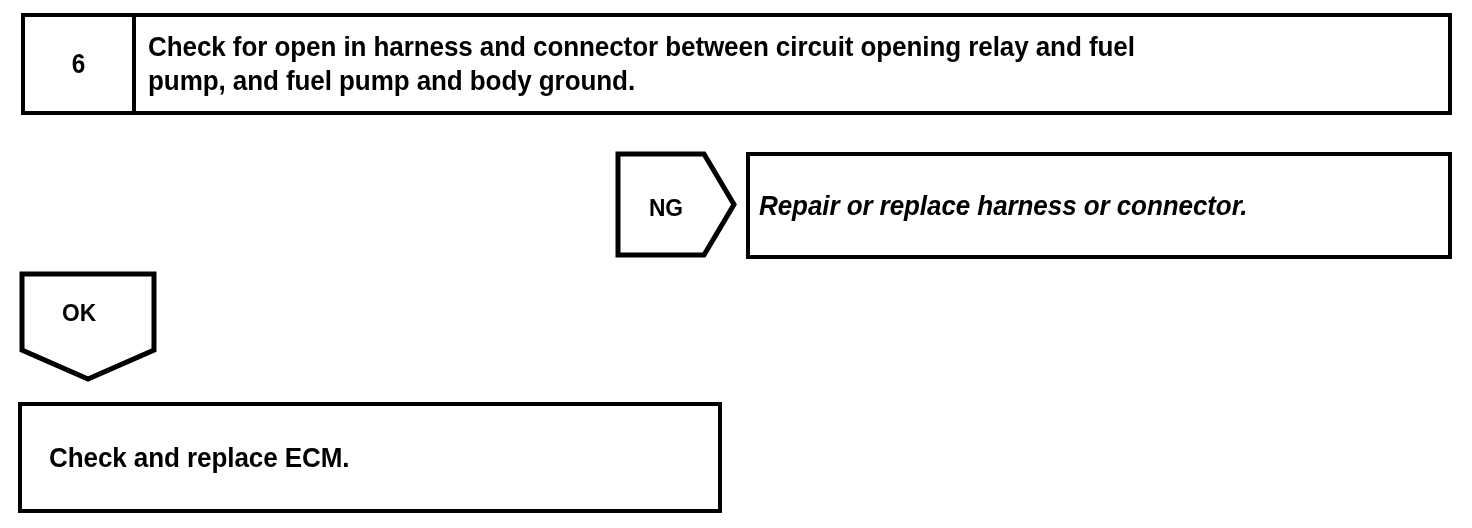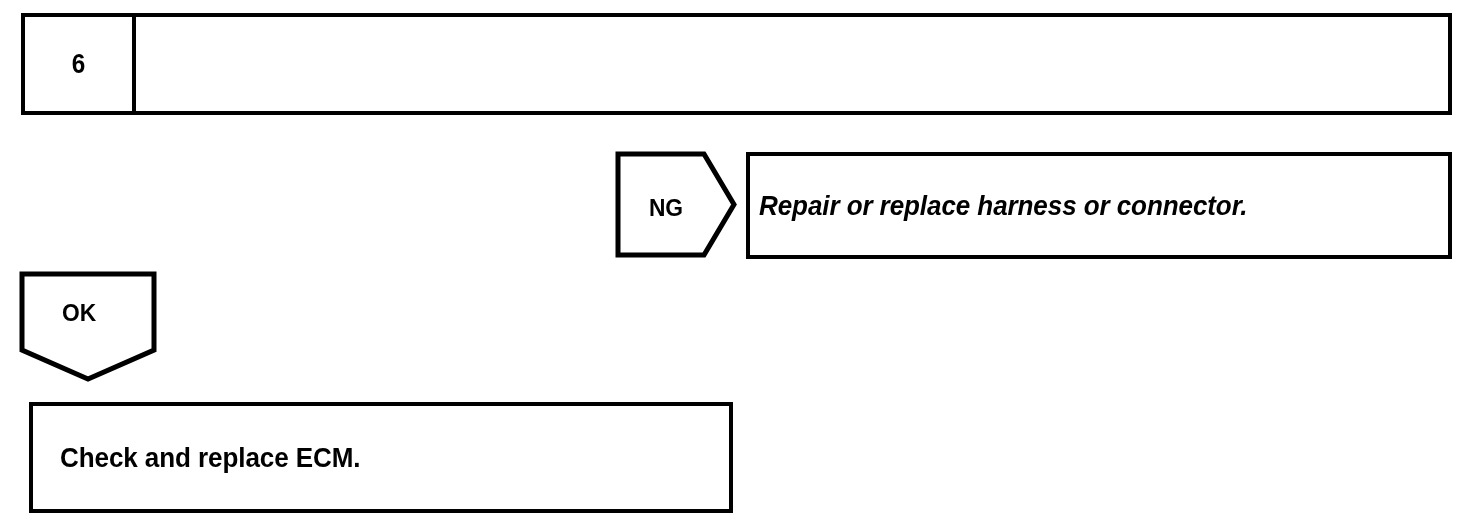--- a/index.html
+++ b/index.html
@@ -131,39 +131,42 @@
     left: 18px;
     top: 402px;
     width: 704px;
     height: 111px;
     border: 4px solid #000000;
     box-sizing: border-box;
     background: #ffffff;
     display: flex;
     align-items: center;
     padding-left: 27px;
-    margin-left: 11px;
   }
   .final-text {
     font-size: 28px;
     font-weight: bold;
     color: #000000;
     letter-spacing: -0.1px;
     transform: scaleX(0.93);
     transform-origin: left center;
   }
 </style>
 </head>
 <body>
 
 <div id="canvas">
 
   <div class="step-box">
     <div class="step-number-cell">
       <span class="step-number-text">6</span>
+    </div>
+    <div class="step-text-cell">
+      <span class="step-text">Check for open in harness and connector between circuit opening relay and fuel
+pump, and fuel pump and body ground.</span>
     </div>
   </div>
 
   <div class="ng-arrow">
     <svg class="arrow-svg" viewBox="0 0 120 105" preserveAspectRatio="none">
       <polygon points="2,2 88,2 118,52.5 88,103 2,103" fill="#ffffff" stroke="#000000" stroke-width="5" stroke-linejoin="miter" vector-effect="non-scaling-stroke"></polygon>
     </svg>
   </div>
   <span class="arrow-label ng-label">NG</span>
 

